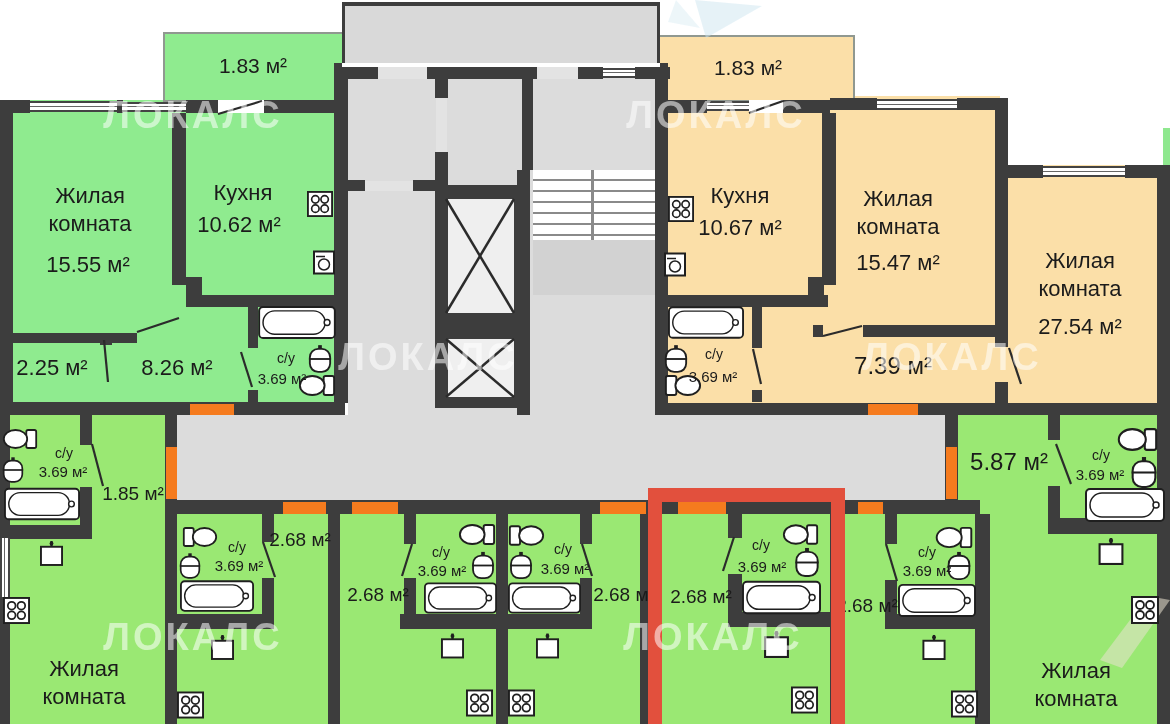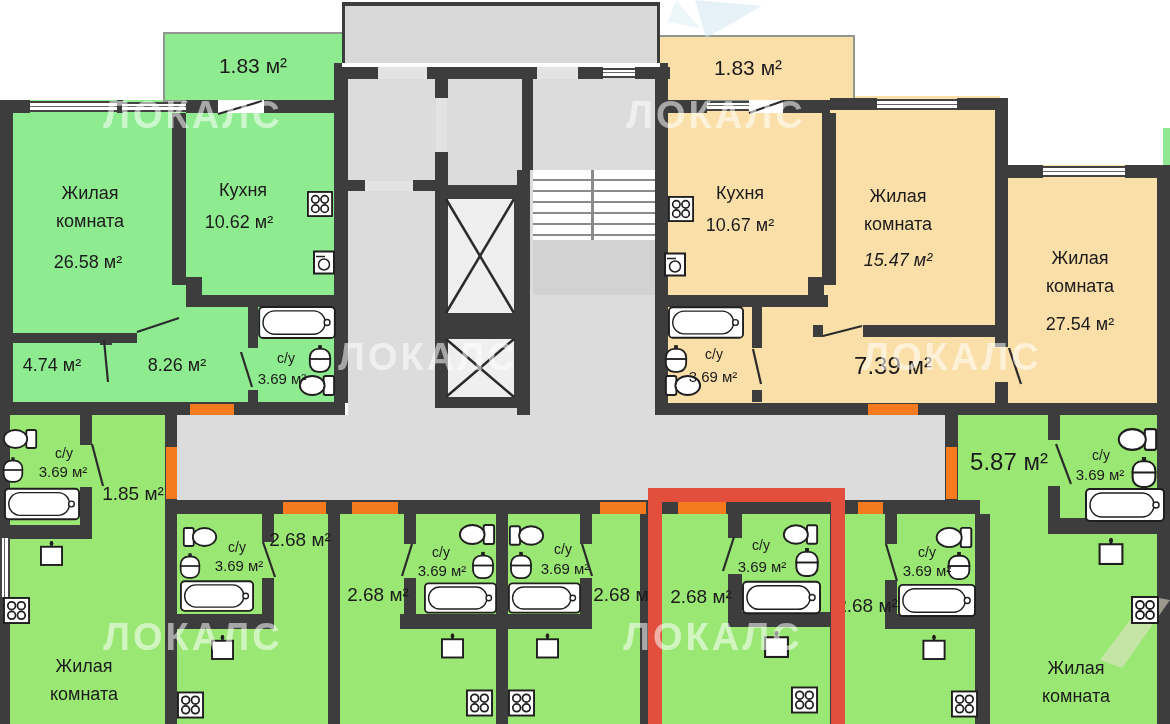--- a/index.html
+++ b/index.html
@@ -12,21 +12,21 @@
   .peach{background:#fbdfa8;}
   .gray{background:#dcdcdc;}
   .w{position:absolute;background:#3d3d3d;z-index:6;}
   .d{position:absolute;background:#f57b1e;z-index:8;}
   .g{position:absolute;background:#e3e3e3;z-index:7;}
   .wn{position:absolute;z-index:8;background:linear-gradient(to bottom,#fff 12%,#fff 38%,#666 38%,#666 52%,#fff 52%,#fff 86%);border-top:2px solid #444;border-bottom:2px solid #444;}
   .wnv{position:absolute;z-index:8;background:linear-gradient(to right,#fff 12%,#fff 38%,#666 38%,#666 52%,#fff 52%,#fff 86%);border-left:2px solid #444;border-right:2px solid #444;}
   .wg{position:absolute;z-index:8;background:#fff;}
   .bal{position:absolute;z-index:2;border:2px solid #909890;background:transparent;}
   .l{position:absolute;transform:translateX(-50%);color:#1b1b1b;white-space:nowrap;z-index:14;line-height:1.15;}
-  .s24{font-size:24px;} .s22{font-size:18px;} .s21{font-size:21px;}
+  .s24{font-size:24px;} .s22{font-size:22px;} .s21{font-size:21px;}
   .s19{font-size:19px;} .s15{font-size:15px;} .s14{font-size:14px;}
   .wm{position:absolute;transform:translateX(-50%);font-weight:700;font-size:38px;letter-spacing:3px;
       color:rgba(255,255,255,0.55);z-index:18;pointer-events:none;}
   .hl{position:absolute;border:14px solid #e2503d;z-index:16;}
   .shaft{position:absolute;background:#efefef;border:3px solid #3d3d3d;z-index:5;}
   .stairs{position:absolute;background:repeating-linear-gradient(to bottom,#fff 0 9px,#8a8a8a 9px 11px);z-index:2;}
   .sdiv{position:absolute;background:#8a8a8a;z-index:3;}
   .land{position:absolute;background:#d2d2d2;z-index:2;}
   .topblock{position:absolute;background:#d9d9d9;border-top:4px solid #3d3d3d;border-left:3px solid #3d3d3d;border-right:3px solid #3d3d3d;z-index:2;}
   svg.ov{position:absolute;left:0;top:0;z-index:12;pointer-events:none;}
@@ -291,34 +291,34 @@
     <use href="#i-stove" x="951" y="690" width="27" height="28"></use>
     <use href="#i-stove" x="1131" y="596" width="28" height="28"></use>
 
     <use href="#i-washer" x="313" y="250" width="22" height="25"></use>
     <use href="#i-washer" x="664" y="252" width="22" height="25"></use>
   </svg>
 
   <div class="l s21" style="left:253px;top:54px;">1.83 м²</div>
   <div class="l s22" style="left:90px;top:183px;">Жилая</div>
   <div class="l s22" style="left:90px;top:211px;">комната</div>
-  <div class="l s22" style="left:88px;top:252px;">26.58 м²</div>
+  <div class="l s22" style="left:88px;top:252px;">15.55 м²</div>
   <div class="l s22" style="left:243px;top:180px;">Кухня</div>
   <div class="l s22" style="left:239px;top:212px;">10.62 м²</div>
-  <div class="l s22" style="left:52px;top:355px;">4.74 м²</div>
+  <div class="l s22" style="left:52px;top:355px;">2.25 м²</div>
   <div class="l s22" style="left:177px;top:355px;">8.26 м²</div>
   <div class="l s14" style="left:286px;top:350px;">с/у</div>
   <div class="l s15" style="left:282px;top:370px;">3.69 м²</div>
 
   <div class="l s21" style="left:748px;top:56px;">1.83 м²</div>
   <div class="l s22" style="left:740px;top:183px;">Кухня</div>
   <div class="l s22" style="left:740px;top:215px;">10.67 м²</div>
   <div class="l s22" style="left:898px;top:186px;">Жилая</div>
   <div class="l s22" style="left:898px;top:214px;">комната</div>
-  <div class="l s22" style="left:898px;top:250px;font-style:italic;">15.47 м²</div>
+  <div class="l s22" style="left:898px;top:250px;">15.47 м²</div>
   <div class="l s22" style="left:1080px;top:248px;">Жилая</div>
   <div class="l s22" style="left:1080px;top:276px;">комната</div>
   <div class="l s22" style="left:1080px;top:314px;">27.54 м²</div>
   <div class="l s24" style="left:893px;top:352px;">7.39 м²</div>
   <div class="l s14" style="left:714px;top:346px;">с/у</div>
   <div class="l s15" style="left:713px;top:368px;">3.69 м²</div>
 
   <div class="l s14" style="left:64px;top:445px;">с/у</div>
   <div class="l s15" style="left:63px;top:463px;">3.69 м²</div>
   <div class="l s19" style="left:133px;top:483px;">1.85 м²</div>

